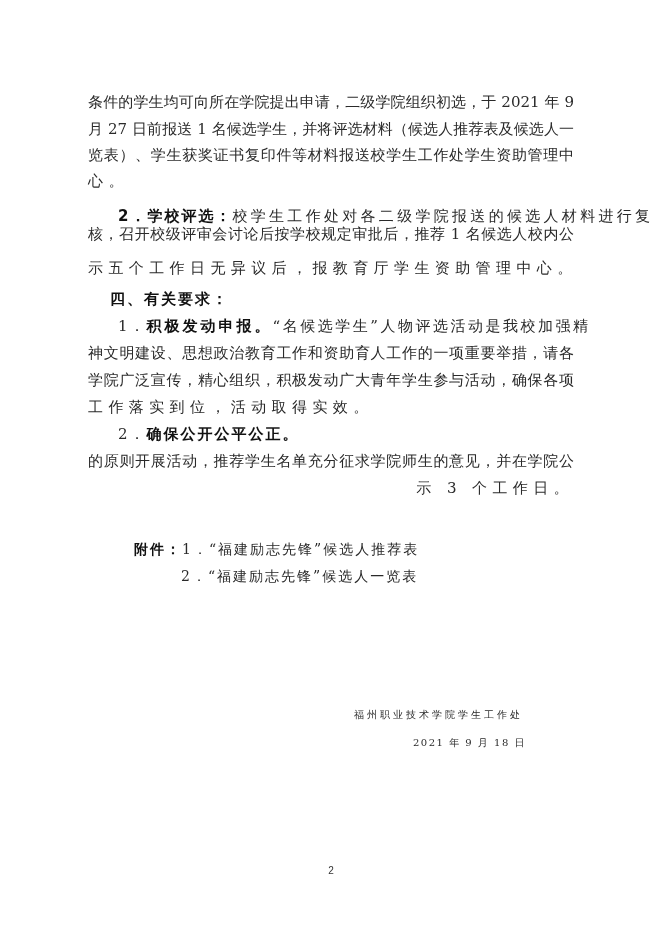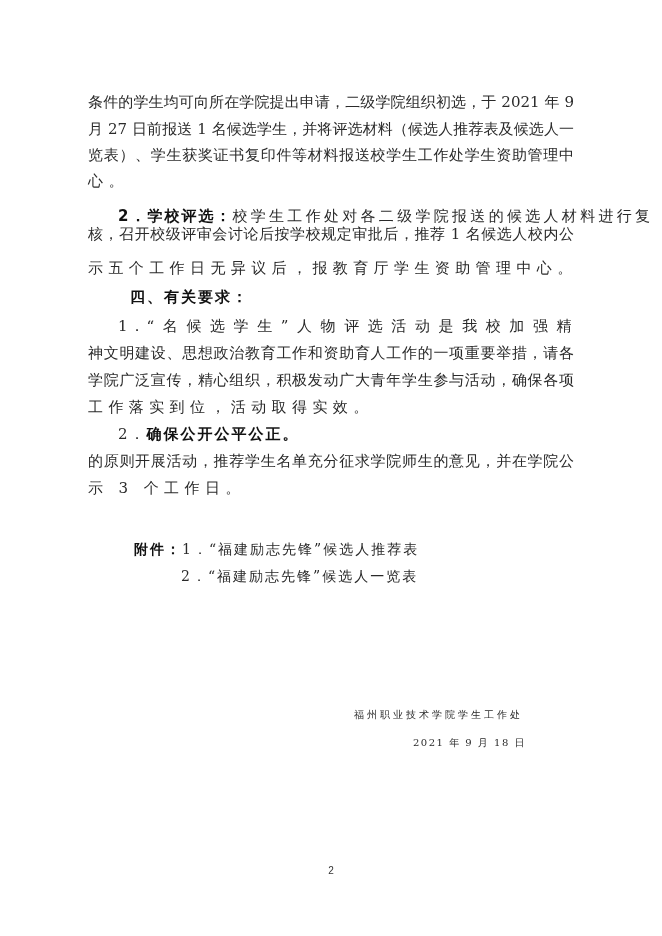--- a/index.html
+++ b/index.html
@@ -3,21 +3,21 @@
 <meta charset="utf-8">
 <style>
   html, body { margin: 0; padding: 0; background: #ffffff; }
   body { width: 662px; height: 936px; position: relative; overflow: hidden;
          font-family: "DejaVu Serif", "Liberation Serif", serif; color: #2a2a2a; }
   .line { position: absolute; left: 88px; width: 486px; font-size: 15px; line-height: 20px;
           white-space: nowrap; letter-spacing: 5.4px; }
   .line.justify { text-align: justify; text-align-last: justify; letter-spacing: 0; }
   .indent { left: 118px; width: 456px; }
   .bold { font-family: "DejaVu Sans", "Liberation Sans", sans-serif; font-weight: bold; color: #111; letter-spacing: 2px; }
-  .heading { position: absolute; left: 130px; font-size: 15px; line-height: 20px; font-family: Liberation Mono, monospace; font-weight: bold; color: #111; letter-spacing: 2px; }
+  .heading { position: absolute; left: 110px; font-size: 15px; line-height: 20px; font-family: Liberation Serif, serif; font-weight: bold; color: #111; letter-spacing: 2px; }
   .attach { position: absolute; font-size: 14px; line-height: 20px; white-space: nowrap; letter-spacing: 2px; }
   .sig { position: absolute; font-size: 10px; line-height: 20px; white-space: nowrap; letter-spacing: 3px; }
   .pagenum { position: absolute; left: 0; width: 662px; top: 865px; text-align: center;
              font-family: "Liberation Sans", sans-serif; font-size: 10px; color: #333; }
 </style>
 </head>
 <body>
 
 <div>
 
@@ -30,32 +30,33 @@
     <span class="bold">2．学校评选：</span>
     <span style="flex:1; text-align:justify; text-align-last:justify; letter-spacing:3.3px;">校学生工作处对各二级学院报送的候选人材料进行复</span>
   </div>
   <div class="line justify" style="top:224px;">核，召开校级评审会讨论后按学校规定审批后，推荐 1 名候选人校内公</div>
   <div class="line" style="top:258px;">示五个工作日无异议后，报教育厅学生资助管理中心。</div>
 
   <div class="heading" style="top:289px;">四、有关要求：</div>
 
   <div class="line indent" style="top:316px; display:flex;">
     <span style="letter-spacing:2px;">1．</span>
+    <span class="bold" style="letter-spacing:3px;">积极发动申报。</span>
     <span style="flex:1; text-align:justify; text-align-last:justify; letter-spacing:2.5px;">“名候选学生”人物评选活动是我校加强精</span>
   </div>
   <div class="line justify" style="top:343px;">神文明建设、思想政治教育工作和资助育人工作的一项重要举措，请各</div>
   <div class="line justify" style="top:370px;">学院广泛宣传，精心组织，积极发动广大青年学生参与活动，确保各项</div>
   <div class="line" style="top:397px;">工作落实到位，活动取得实效。</div>
 
   <div class="line indent" style="top:424px; display:flex;">
     <span style="letter-spacing:2px;">2．</span>
     <span class="bold" style="letter-spacing:2px;">确保公开公平公正。</span>
   </div>
   <div class="line justify" style="top:451px;">的原则开展活动，推荐学生名单充分征求学院师生的意见，并在学院公</div>
-  <div class="line" style="top:478px;">示 3 个工作日。</div>
+  <div class="line" style="top:478px;text-align:right;">示 3 个工作日。</div>
 
   <div class="attach" style="top:539px; left:134px;">
     <span class="bold" style="font-size:14px;">附件：</span><span>1．“福建励志先锋”候选人推荐表</span>
   </div>
   <div class="attach" style="top:566px; left:181px;">2．“福建励志先锋”候选人一览表</div>
 
   <div class="sig" style="top:705px; left:354px;">福州职业技术学院学生工作处</div>
   <div class="sig" style="top:733px; left:413px; letter-spacing:1.5px;">2021 年 9 月 18 日</div>
 
   <div class="pagenum">2</div>

